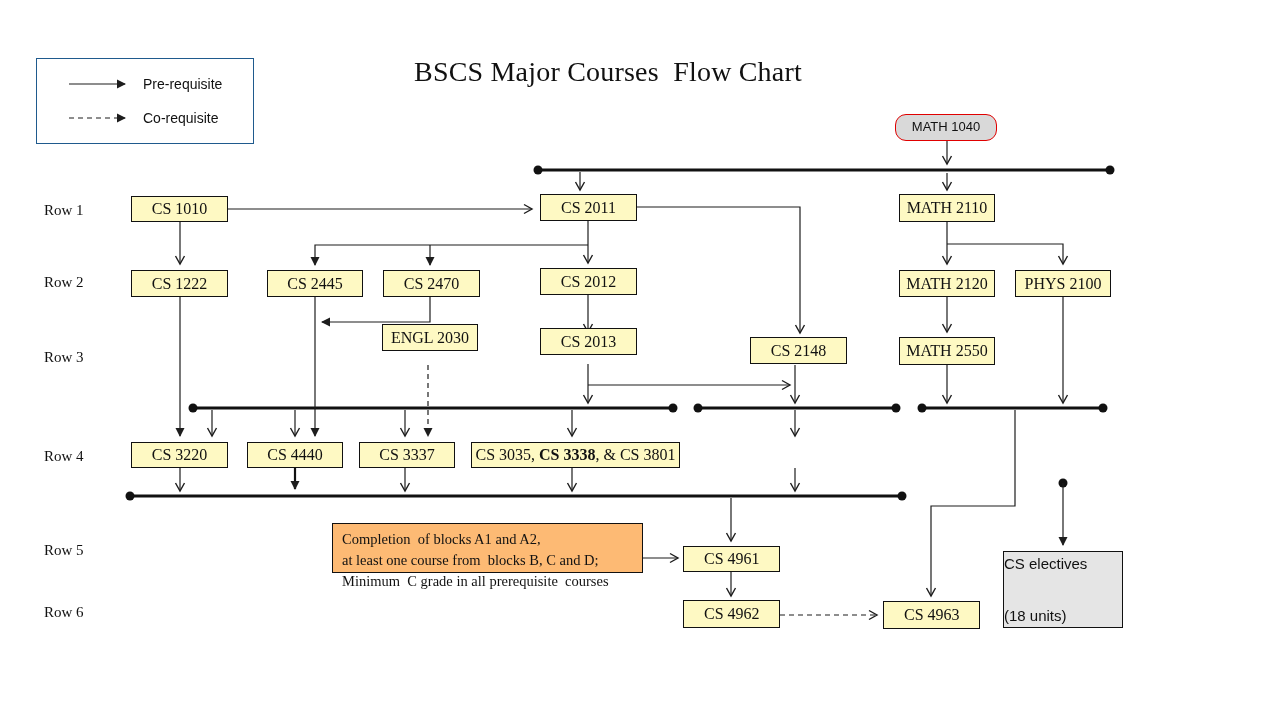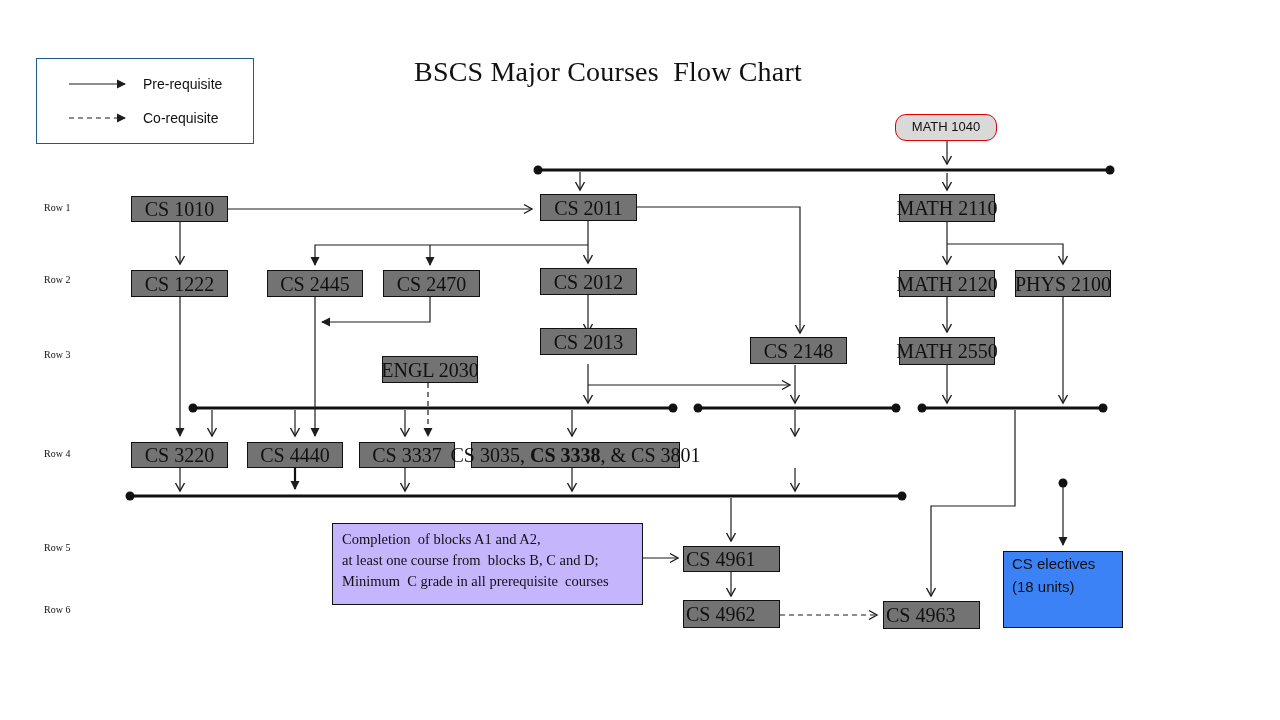--- a/index.html
+++ b/index.html
@@ -1,37 +1,37 @@
 <!DOCTYPE html>
 <html><head>
 <meta charset="utf-8">
 <style>
   html,body{margin:0;padding:0;background:#fff;}
   #page{position:relative;width:1280px;height:720px;background:#ffffff;overflow:hidden;
         font-family:"Liberation Serif","DejaVu Serif",serif;color:#111;}
-  .box{position:absolute;box-sizing:border-box;border:1.4px solid #111;background:#737373;
+  .box{position:absolute;box-sizing:border-box;border:1.4px solid #111;background:#fef9c3;
        display:flex;align-items:center;justify-content:center;
-       font-size:20px;line-height:1.1;white-space:nowrap;}
-  .box.la{justify-content:flex-start;padding-left:2px;}
+       font-size:16px;line-height:1.1;white-space:nowrap;}
+  .box.la{justify-content:flex-start;padding-left:20px;}
   .box.sans{font-family:"Liberation Sans","DejaVu Sans",sans-serif;font-size:13px;border-radius:11px;}
   .box.hl{background:#d9d9d9;border:1.6px solid #e00000;}
   #title{position:absolute;left:608px;top:56px;transform:translateX(-50%);
          font-size:28px;white-space:pre;letter-spacing:.2px;}
-  .rowlbl{position:absolute;left:44px;font-size:10px;}
+  .rowlbl{position:absolute;left:44px;font-size:15px;}
   #legend{position:absolute;left:36px;top:58px;width:218px;height:86px;box-sizing:border-box;
           border:1.6px solid #1f5a8d;display:flex;flex-direction:column;justify-content:space-evenly;
           padding-left:30px;font-family:"Liberation Sans","DejaVu Sans",sans-serif;font-size:14px;}
   .legrow{display:flex;align-items:center;gap:10px;}
-  #completion{position:absolute;left:332px;top:523px;width:311px;height:82px;box-sizing:border-box;
-              border:1.4px solid #111;background:#c4b5fd;padding:5px 8px 0 9px;
+  #completion{position:absolute;left:332px;top:523px;width:311px;height:50px;box-sizing:border-box;
+              border:1.4px solid #111;background:#fdba74;padding:5px 8px 0 9px;
               font-size:14.5px;line-height:1.45;}
   #completion div{white-space:pre-wrap;}
   #electives{position:absolute;left:1003px;top:551px;width:120px;height:77px;box-sizing:border-box;
-             border:1.4px solid #111;background:#3b82f6;display:flex;flex-direction:column;justify-content:flex-start;
-             padding-left:8px;font-family:"Liberation Sans","DejaVu Sans",sans-serif;font-size:15px;line-height:1.55;}
+             border:1.4px solid #111;background:#e5e5e5;display:flex;flex-direction:column;justify-content:space-between;
+             padding-left:0;font-family:"Liberation Sans","DejaVu Sans",sans-serif;font-size:15px;line-height:1.55;}
   #wires{position:absolute;left:0;top:0;pointer-events:none;}
   .w{stroke:#1d1d1d;stroke-width:1.2px;fill:none;}
   .wd{stroke:#1d1d1d;stroke-width:1.2px;fill:none;stroke-dasharray:5 4;}
   .wb{stroke:#111;stroke-width:2.2px;fill:none;}
   .bus{stroke:#111;stroke-width:3px;fill:none;stroke-linecap:round;}
   .dot{fill:#111;}
   .bold{font-weight:bold;}
 </style>
 </head>
 <body>
@@ -145,21 +145,21 @@
   <div class="box" style="left:540px;top:194px;width:97px;height:27px">CS 2011</div>
   <div class="box" style="left:899px;top:194px;width:96px;height:28px">MATH 2110</div>
 
   <div class="box" style="left:131px;top:270px;width:97px;height:27px">CS 1222</div>
   <div class="box" style="left:267px;top:270px;width:96px;height:27px">CS 2445</div>
   <div class="box" style="left:383px;top:270px;width:97px;height:27px">CS 2470</div>
   <div class="box" style="left:540px;top:268px;width:97px;height:27px">CS 2012</div>
   <div class="box" style="left:899px;top:270px;width:96px;height:27px">MATH 2120</div>
   <div class="box" style="left:1015px;top:270px;width:96px;height:27px">PHYS 2100</div>
 
-  <div class="box" style="left:382px;top:356px;width:96px;height:27px">ENGL 2030</div>
+  <div class="box" style="left:382px;top:324px;width:96px;height:27px">ENGL 2030</div>
   <div class="box" style="left:540px;top:328px;width:97px;height:27px">CS 2013</div>
   <div class="box" style="left:750px;top:337px;width:97px;height:27px">CS 2148</div>
   <div class="box" style="left:899px;top:337px;width:96px;height:28px">MATH 2550</div>
 
   <div class="box" style="left:131px;top:442px;width:97px;height:26px">CS 3220</div>
   <div class="box" style="left:247px;top:442px;width:96px;height:26px">CS 4440</div>
   <div class="box" style="left:359px;top:442px;width:96px;height:26px">CS 3337</div>
   <div class="box" style="left:471px;top:442px;width:209px;height:26px">
     <span style="white-space:pre">CS 3035, </span>
       <span class="bold">CS 3338</span>

